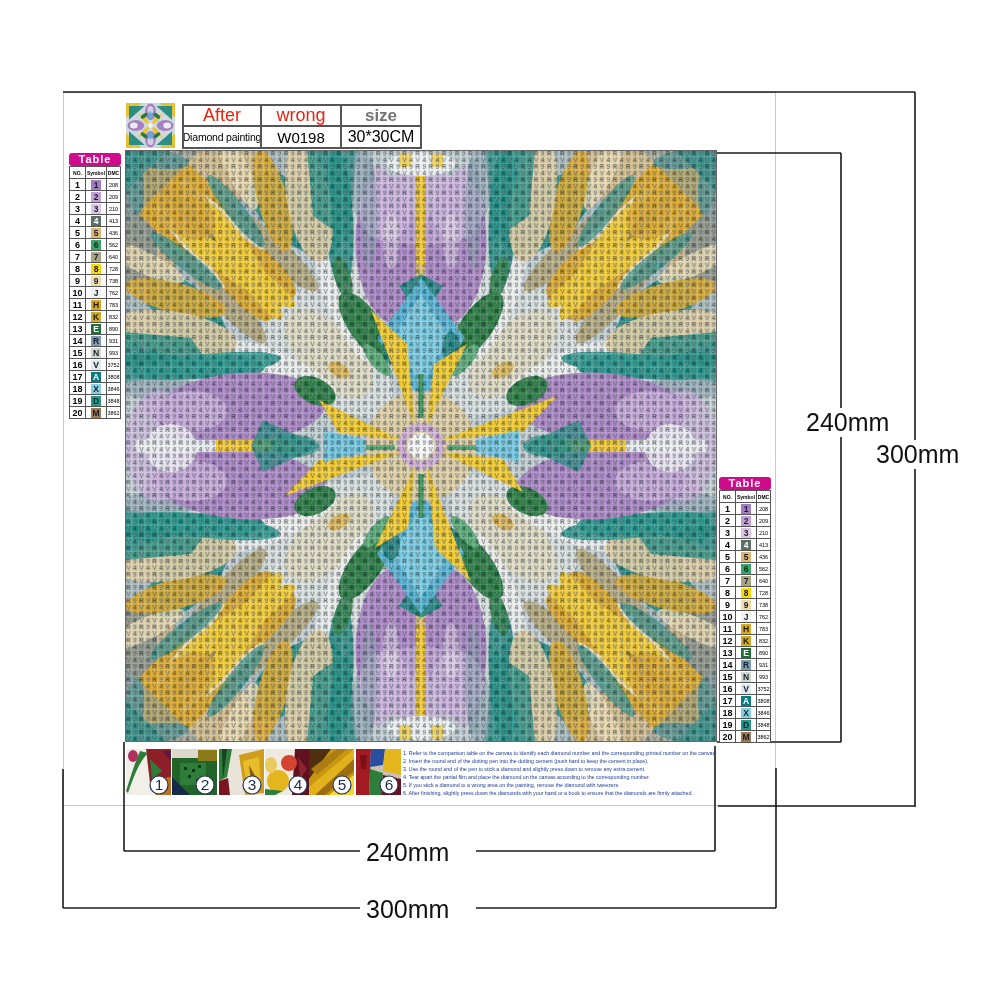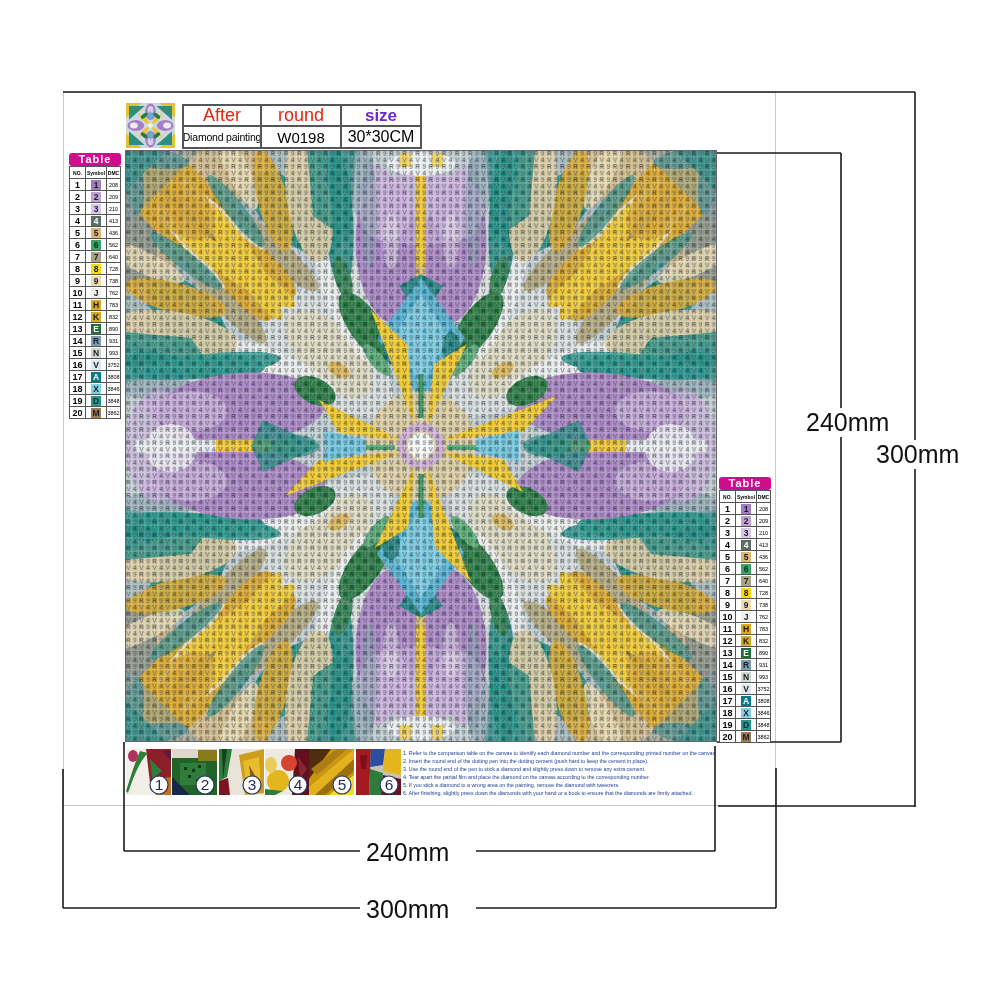--- a/index.html
+++ b/index.html
@@ -49,22 +49,22 @@
 
 <div class="abs" style="left:366px;top:895px;font-size:25px;color:#111;">300mm</div>
 
 <div class="abs" style="left:806px;top:408px;font-size:25px;color:#111;background:#fff;">240mm</div>
 
 <div class="abs" style="left:876px;top:440px;font-size:25px;color:#111;background:#fff;">300mm</div>
 
 <div class="abs" style="left:182px;top:104px;">
 <div style="display:grid;grid-template-columns:76px 78px 78px;grid-template-rows:19px 20px;gap:2px;background:#555;padding:2px;">
 <div class="ic" style="color:#e8230e;font-size:18px;">After</div>
-<div class="ic" style="color:#e8230e;font-size:18px;">round</div>
-<div class="ic" style="color:#6d28d9;font-size:17px;font-weight:bold;">size</div>
+<div class="ic" style="color:#e8230e;font-size:18px;">wrong</div>
+<div class="ic" style="color:#737373;font-size:17px;font-weight:bold;">size</div>
 <div class="ic" style="font-size:10.5px;letter-spacing:-0.2px;">Diamond&nbsp;painting</div>
 <div class="ic" style="font-size:15px;">W0198</div>
 <div class="ic" style="font-size:16px;">30*30CM</div>
 </div>
 </div>
 
 <div id="thumb" class="abs" style="left:126px;top:103px;width:49px;height:45px;"><svg width="49" height="45" viewBox="0 0 100 92">
       <rect width="100" height="92" fill="#cfd8da"></rect>
       <g transform="translate(50,46)">
         <path d="M -50,-46 L -18,-46 L -50,-16 Z" fill="#e8c12f"></path>

